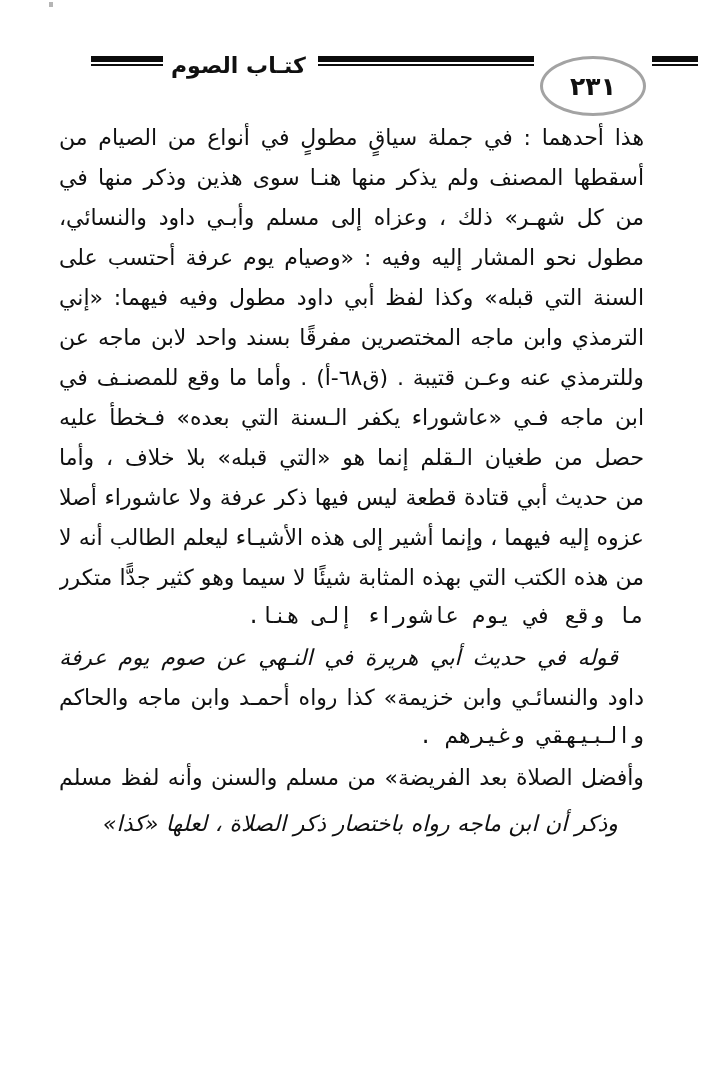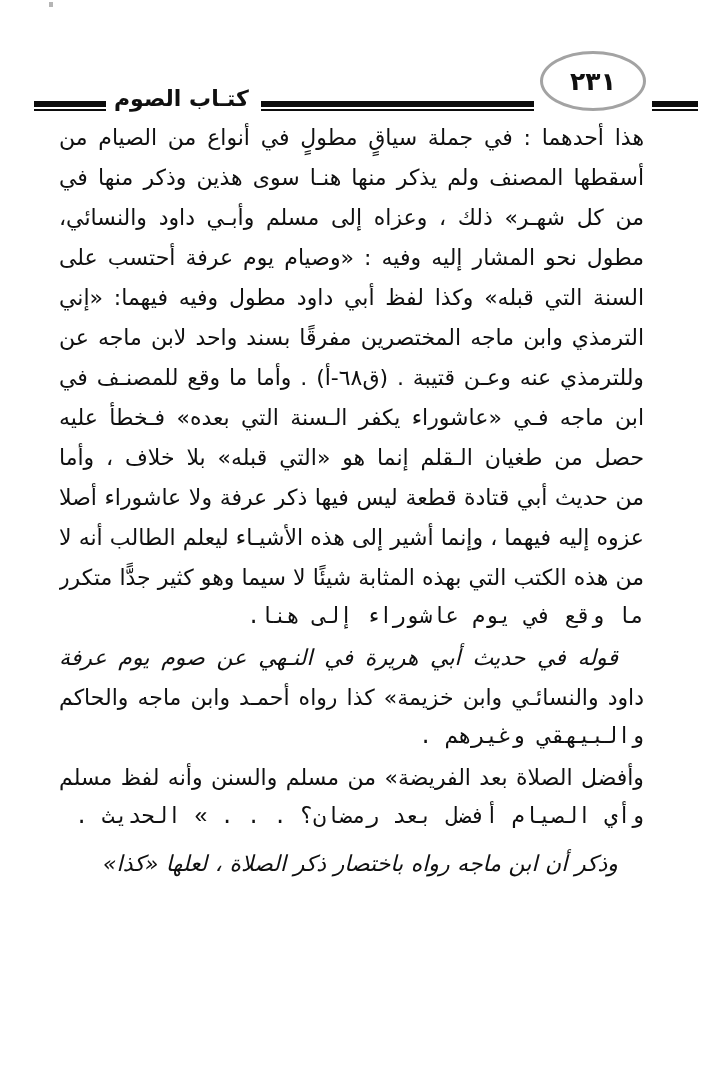--- a/index.html
+++ b/index.html
@@ -8,23 +8,23 @@
     background:#ffffff;
     color:#101010;
     font-family:"DejaVu Sans", sans-serif;
     position:relative;
     overflow:hidden;
   }
   .speck { position:absolute; left:49px; top:2px; width:4px; height:5px; background:#b5b5b5; }
 
   
   .header {
-    position:absolute; top:47px; left:0; right:0; height:64px;
-    display:flex; align-items:flex-end;
-    padding-left:34px; padding-right:5px;
+    position:absolute; top:56px; left:0; right:0; height:64px;
+    display:flex; align-items:flex-start;
+    padding-left:91px; padding-right:5px;
     direction:ltr;
   }
   .rule {
     height:10px;
     border-top:6px solid #0c0c0c;
     border-bottom:2px solid #0c0c0c;
   }
   .rule-left  { width:72px; }
   .rule-mid   { flex:1; margin:0 6px 0 4px; }
   .rule-right { width:46px; margin-left:6px; }
@@ -89,18 +89,17 @@
       <div class="line"><span>من هذه الكتب التي بهذه المثابة شيئًا لا سيما وهو كثير جدًّا متكرر ولهذا قدمت</span></div>
       <div class="line endline"><span>ما وقع في يوم عاشوراء إلى هنا.</span></div>
     </div>
     <div class="para">
       <div class="line indent"><span>قوله في حديث أبي هريرة في النـهي عن صوم يوم عرفة بعرفة : «رواه أبو</span></div>
       <div class="line"><span>داود والنسائـي وابن خزيمة» كذا رواه أحمـد وابن ماجه والحاكم فـي «المستدرك»</span></div>
       <div class="line endline"><span>والبيهقي وغيرهم .</span></div>
     </div>
     <div class="para">
       <div class="line"><span>وأفضل الصلاة بعد الفريضة» من مسلم والسنن وأنه لفظ مسلم ، ولا شك أن له</span></div>
-      <div class="line endline"><span>وأي الصيام أفضل بعد رمضان؟ . . . » الحديث .</span></div>
     </div>
     <div class="para">
       <div class="line indent"><span>وذكر أن ابن ماجه رواه باختصار ذكر الصلاة ، لعلها «كذا» مسلم في رواية</span></div>
     </div>
   </div>
 
 </body></html>

